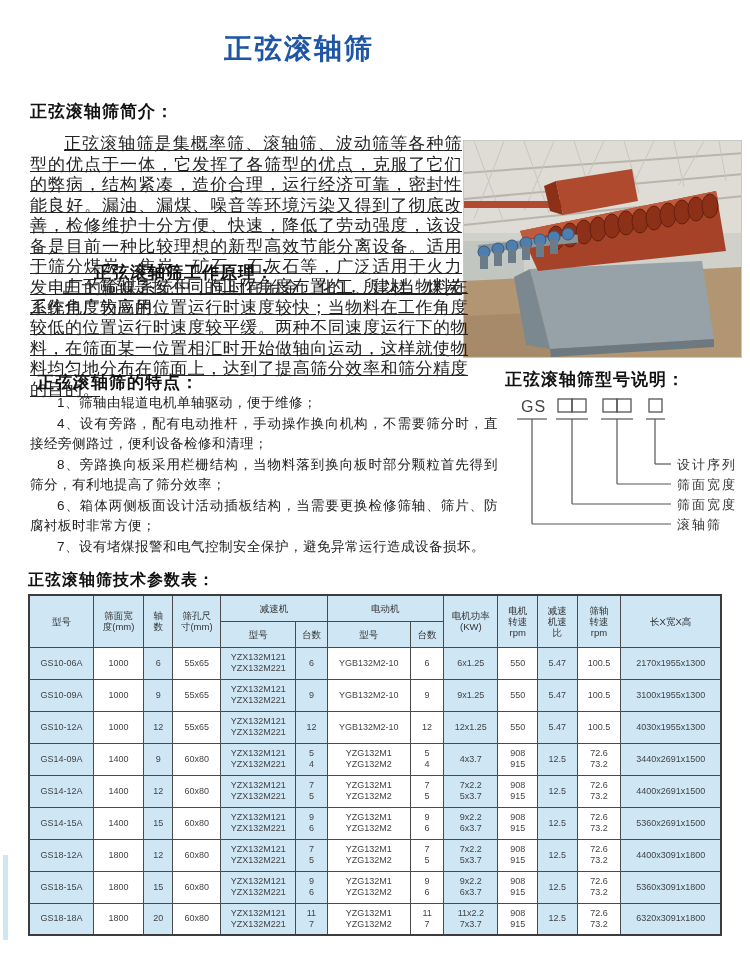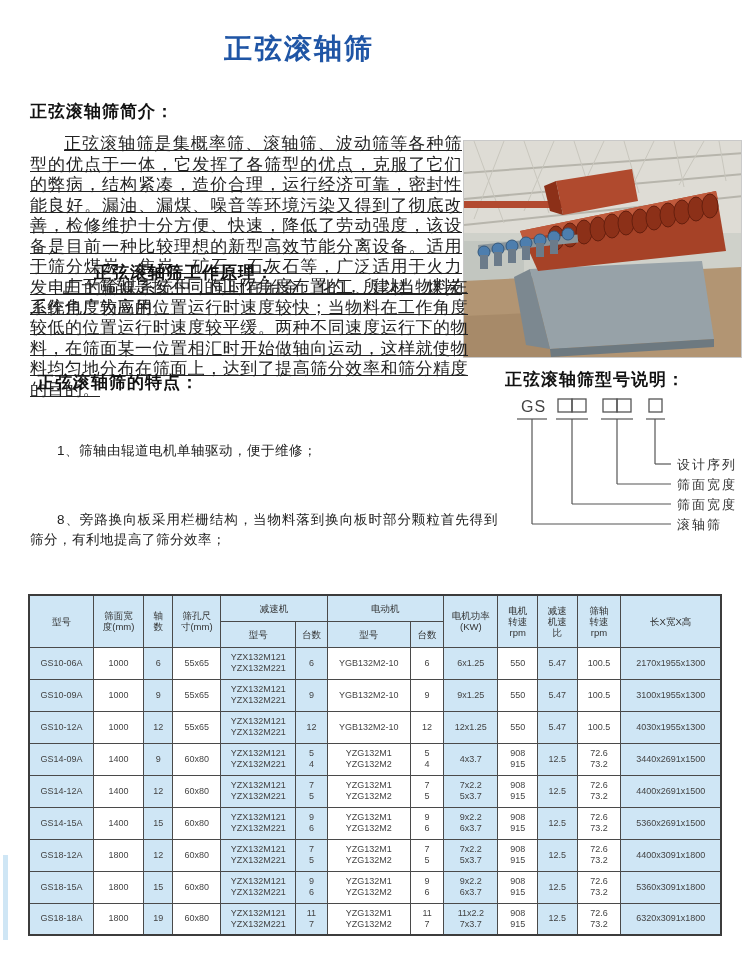--- a/index.html
+++ b/index.html
@@ -10,21 +10,21 @@
 
   .sec-heading { position:absolute; font-size:17px; font-weight:bold; color:#111; letter-spacing:1px; }
   .sec-body { position:absolute; font-size:17px; line-height:20.5px; color:#222; text-align:justify; text-indent:2em; letter-spacing:0.5px;text-decoration:underline; }
 
   .h-intro { top:100px; left:30px; }
   .b-intro { top:134px; left:30px; width:432px; }
   .h-principle { top:261px; left:47px;margin-left:47px; }
   .b-principle { top:277px; left:30px; width:438px; }
   .h-features { top:371px; left:37px; }
   .features-list { position:absolute; top:393px; left:30px; width:468px; list-style:none; }
-  .features-list li { font-size:13.5px; line-height:20.5px; text-indent:2em; text-align:justify; letter-spacing:0.5px;margin-top:48px; }
+  .features-list li { font-size:13.5px; line-height:20.5px; text-indent:2em; text-align:justify; letter-spacing:0.5px; }
 
   .photo { position:absolute; top:140px; left:463px; width:279px; height:218px; border:1px solid #c9c9c9; overflow:hidden; }
   .photo svg { display:block; }
 
   .h-legend { top:368px; left:505px; }
   .legend-svg { position:absolute; top:393px; left:503px; }
   .legend-svg text { font-size:13px; fill:#333; letter-spacing:2px; }
   .legend-svg text.gs { font-size:16px; letter-spacing:1px; fill:#444; }
   .legend-svg rect { fill:none; stroke:#555; stroke-width:1.3; }
   .legend-svg line { stroke:#555; stroke-width:1.2; }
@@ -125,21 +125,24 @@
       </g>
     </svg>
   </div>
 
   <h2 class="sec-heading h-principle">正弦滚轴筛工作原理：</h2>
   <p class="sec-body b-principle">由于筛轴是按不同的工作角度布置的，所以当物料在工作角度较高的位置运行时速度较快；当物料在工作角度较低的位置运行时速度较平缓。两种不同速度运行下的物料，在筛面某一位置相汇时开始做轴向运动，这样就使物料均匀地分布在筛面上，达到了提高筛分效率和筛分精度的目的。</p>
 
   <h2 class="sec-heading h-features">正弦滚轴筛的特点：</h2>
   <ul class="features-list">
     <li>1、筛轴由辊道电机单轴驱动，便于维修；</li>
+    <li>4、设有旁路，配有电动推杆，手动操作换向机构，不需要筛分时，直接经旁侧路过，便利设备检修和清理；</li>
     <li>8、旁路换向板采用栏栅结构，当物料落到换向板时部分颗粒首先得到筛分，有利地提高了筛分效率；</li>
+    <li>6、箱体两侧板面设计活动插板结构，当需要更换检修筛轴、筛片、防腐衬板时非常方便；</li>
+    <li>7、设有堵煤报警和电气控制安全保护，避免异常运行造成设备损坏。</li>
   </ul>
 
   <h2 class="sec-heading h-legend">正弦滚轴筛型号说明：</h2>
   <svg class="legend-svg" width="235" height="150" viewBox="0 0 235 150">
     <text class="gs" x="18" y="19">GS</text>
     <g>
       <rect x="55" y="6" width="14" height="13"></rect>
         <rect x="69" y="6" width="14" height="13"></rect>
       <rect x="100" y="6" width="14" height="13"></rect>
         <rect x="114" y="6" width="14" height="13"></rect>
@@ -156,20 +159,21 @@
     <line x1="152" y1="71" x2="168" y2="71"></line>
       <line x1="114" y1="91" x2="168" y2="91"></line>
     <line x1="69" y1="111" x2="168" y2="111"></line>
       <line x1="29" y1="131" x2="168" y2="131"></line>
     <text x="174" y="76">设计序列</text>
     <text x="174" y="96">筛面宽度</text>
     <text x="174" y="116">筛面宽度</text>
     <text x="174" y="136">滚轴筛</text>
   </svg>
 
+  <h2 class="sec-heading h-table">正弦滚轴筛技术参数表：</h2>
   <table class="params-table">
     <colgroup>
       <col style="width:62px">
         <col style="width:48px">
         <col style="width:28px">
         <col style="width:46px">
       <col style="width:72px">
         <col style="width:30px">
         <col style="width:80px">
         <col style="width:32px">
@@ -364,21 +368,21 @@
           <td>908
 915</td>
           <td>12.5</td>
           <td>72.6
 73.2</td>
           <td>5360x3091x1800</td>
         </tr>
         <tr>
           <td>GS18-18A</td>
           <td>1800</td>
-          <td>19</td>
+          <td>20</td>
           <td>60x80</td>
           <td>YZX132M121
 YZX132M221</td>
           <td>11
 7</td>
           <td>YZG132M1
 YZG132M2</td>
           <td>11
 7</td>
           <td>11x2.2

